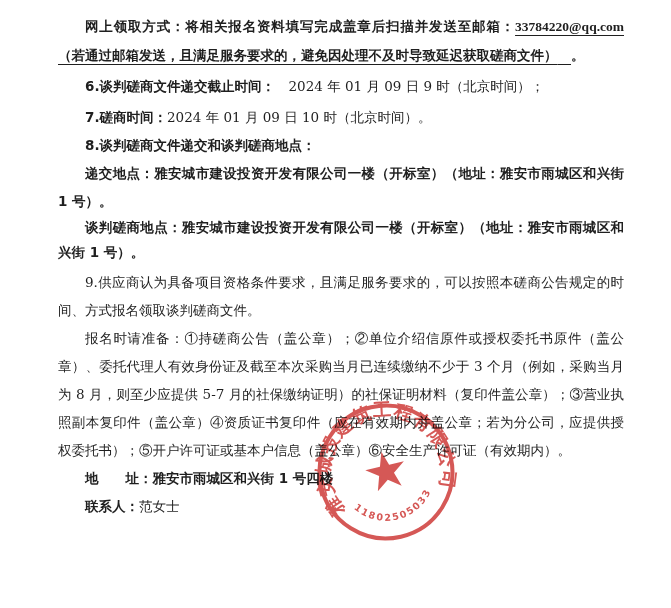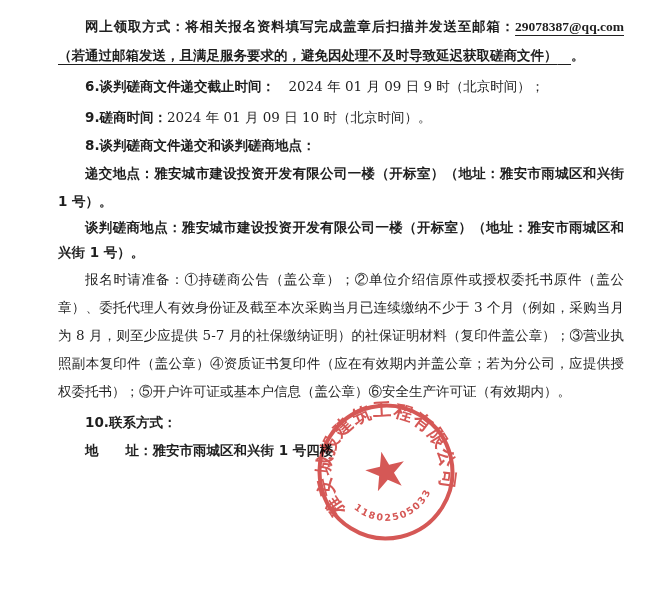--- a/index.html
+++ b/index.html
@@ -41,41 +41,42 @@
     mix-blend-mode: multiply;
     opacity: 0.88;
     pointer-events: none;
   }
 </style>
 </head>
 <body>
 
 <div class="page">
 
-  <p class="ind b"><span>网上领取方式：将相关报名资料填写完成盖章后扫描并发送至邮箱：</span><span class="u latin">29078387@qq.com</span><span class="u">（若通过邮箱发送，且满足服务要求的，避免因处理不及时导致延迟获取磋商文件）</span><span class="u">　</span><span>。</span></p>
+  <p class="ind b"><span>网上领取方式：将相关报名资料填写完成盖章后扫描并发送至邮箱：</span><span class="u latin">33784220@qq.com</span><span class="u">（若通过邮箱发送，且满足服务要求的，避免因处理不及时导致延迟获取磋商文件）</span><span class="u">　</span><span>。</span></p>
 
   <p class="ind gap-s"><span class="b">6.谈判磋商文件递交截止时间：</span><span>　2024 年 01 月 09 日 9 时（北京时间）；</span></p>
 
-  <p class="ind gap-s"><span class="b">9.磋商时间：</span><span>2024 年 01 月 09 日 10 时（北京时间）。</span></p>
+  <p class="ind gap-s"><span class="b">7.磋商时间：</span><span>2024 年 01 月 09 日 10 时（北京时间）。</span></p>
 
   <p class="ind b">8.谈判磋商文件递交和谈判磋商地点：</p>
 
   <p class="ind b">递交地点：雅安城市建设投资开发有限公司一楼（开标室）（地址：雅安市雨城区和兴街 1 号）。</p>
 
   <p class="ind b tight">谈判磋商地点：雅安城市建设投资开发有限公司一楼（开标室）（地址：雅安市雨城区和兴街 1 号）。</p>
 
+  <p class="ind gap-s">9.供应商认为具备项目资格条件要求，且满足服务要求的，可以按照本磋商公告规定的时间、方式报名领取谈判磋商文件。</p>
 
   <p class="ind">报名时请准备：①持磋商公告（盖公章）；②单位介绍信原件或授权委托书原件（盖公章）、委托代理人有效身份证及截至本次采购当月已连续缴纳不少于 3 个月（例如，采购当月为 8 月，则至少应提供 5-7 月的社保缴纳证明）的社保证明材料（复印件盖公章）；③营业执照副本复印件（盖公章）④资质证书复印件（应在有效期内并盖公章；若为分公司，应提供授权委托书）；⑤开户许可证或基本户信息（盖公章）⑥安全生产许可证（有效期内）。</p>
 
-  <p class="ind b gap-s">10.联系方式：</p>
 
 
   <p class="ind contact-row"><span class="b">地　　址：</span><span class="b">雅安市雨城区和兴街 1 号四楼</span></p>
 
 
+  <p class="ind contact-row"><span class="b">联系人：</span><span>范女士</span></p>
 
   <svg class="seal" viewBox="0 0 200 200" aria-hidden="true">
     <g transform="rotate(-13 100 100)" fill="#d0413e">
       <circle cx="100" cy="100" r="83" fill="none" stroke="#d0413e" stroke-width="5"></circle>
       <path id="sealArcTop" d="M 36.6,129.6 A 70,70 0 1 1 163.4,129.6" fill="none"></path>
       <path id="sealArcBottom" d="M 50,135 A 61,61 0 0 0 150,135" fill="none"></path>
       <text font-size="23" font-weight="bold" letter-spacing="1.5" font-family="DejaVu Sans, Liberation Sans, sans-serif">
         <textPath href="#sealArcTop" startOffset="50%" text-anchor="middle">雅安城投建筑工程有限公司</textPath>
       </text>
       <text font-size="12" font-weight="bold" letter-spacing="2.2" font-family="DejaVu Sans, Liberation Sans, sans-serif">

